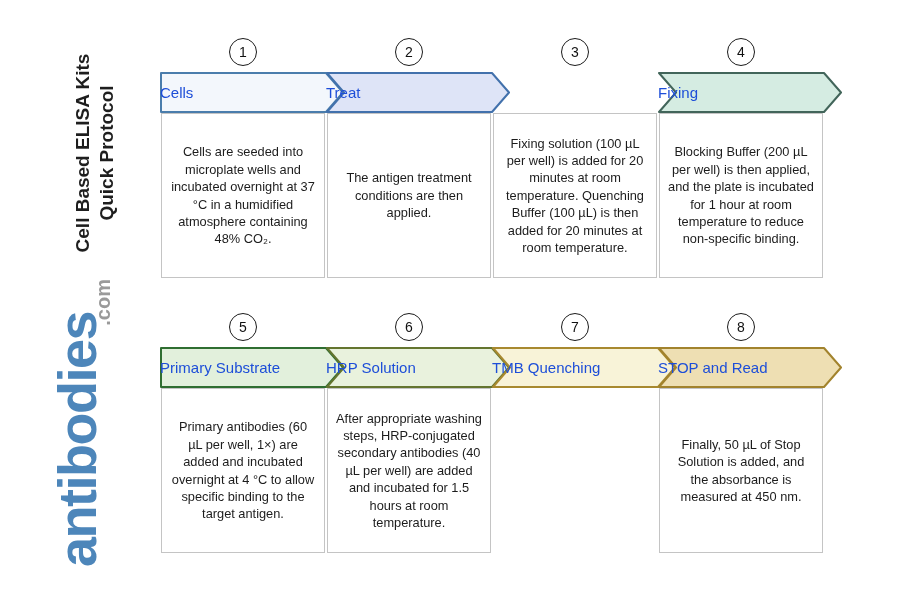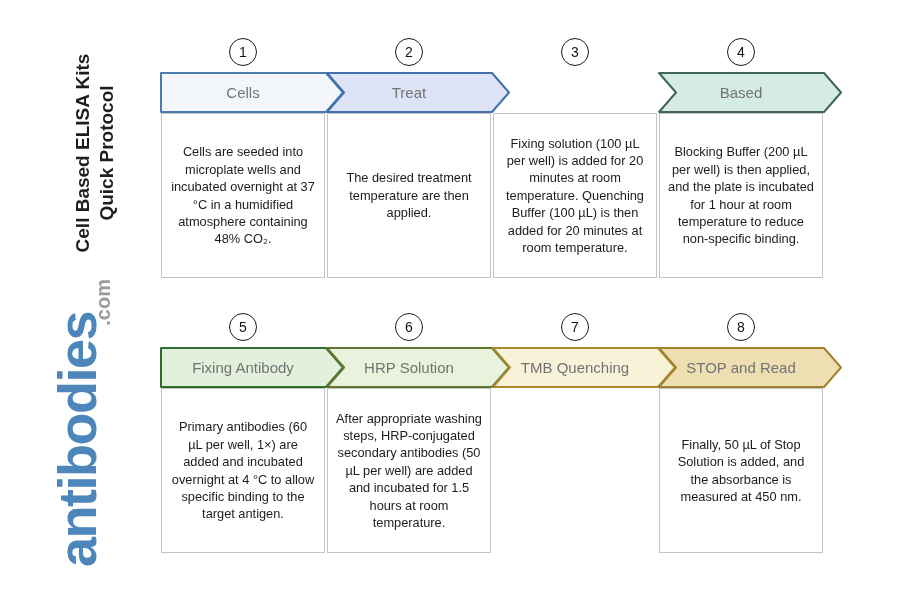--- a/index.html
+++ b/index.html
@@ -67,23 +67,23 @@
     position:absolute;
     left:0; top:34px;
     width:185px; height:41px;
   }
   .arrow svg { position:absolute; left:0; top:0; overflow:visible; }
   .arrow-label {
     position:absolute;
     left:0; top:0;
     width:166px; height:53px;
     line-height:41px;
-    text-align:center;
+    text-align:left;
     font-size:15px;
-    color:#737373;
+    color:#1d4ed8;
   }
   .box {
     position:absolute;
     left:1px; top:75px;
     width:164px; height:165px;
     background:#ffffff;
     border:1.5px solid #c4c4c4;
     display:flex; align-items:center; justify-content:center;
   }
   .box p {
@@ -126,75 +126,75 @@
   <div class="circle">
     <span>2</span>
   </div>
   <div class="arrow">
     <svg width="185" height="41" viewBox="0 0 185 41">
       <path d="M1,1 H166 L183,20.5 L166,40 H1 L18,20.5 Z" stroke-width="2" stroke-linejoin="round" fill="#dee4f7" stroke="#4271ac"></path>
     </svg>
     <div class="arrow-label">Treat</div>
   </div>
   <div class="box">
-    <p>The desired treatment temperature are then applied.</p>
+    <p>The antigen treatment conditions are then applied.</p>
   </div>
 </div>
 
 <div class="col" style="left:492px; top:38px;">
   <div class="circle">
     <span>3</span>
   </div>
   <div class="box">
     <p>Fixing solution (100 µL per well) is added for 20 minutes at room temperature. Quenching Buffer (100 µL) is then added for 20 minutes at room temperature.</p>
   </div>
 </div>
 
 <div class="col" style="left:658px; top:38px;">
   <div class="circle">
     <span>4</span>
   </div>
   <div class="arrow">
     <svg width="185" height="41" viewBox="0 0 185 41">
       <path d="M1,1 H166 L183,20.5 L166,40 H1 L18,20.5 Z" stroke-width="2" stroke-linejoin="round" fill="#d5ece2" stroke="#42655a"></path>
     </svg>
-    <div class="arrow-label">Based</div>
+    <div class="arrow-label">Fixing</div>
   </div>
   <div class="box">
     <p>Blocking Buffer (200 µL per well) is then applied, and the plate is incubated for 1 hour at room temperature to reduce non-specific binding.</p>
   </div>
 </div>
 
 <div class="col" style="left:160px; top:313px;">
   <div class="circle">
     <span>5</span>
   </div>
   <div class="arrow">
     <svg width="185" height="41" viewBox="0 0 185 41">
       <path d="M1,1 H166 L183,20.5 L166,40 H1 Z" stroke-width="2" stroke-linejoin="round" fill="#e2f0dc" stroke="#2f6e31"></path>
     </svg>
-    <div class="arrow-label">Fixing Antibody</div>
+    <div class="arrow-label">Primary Substrate</div>
   </div>
   <div class="box">
     <p>Primary antibodies (60 µL per well, 1×) are added and incubated overnight at 4 °C to allow specific binding to the target antigen.</p>
   </div>
 </div>
 
 <div class="col" style="left:326px; top:313px;">
   <div class="circle">
     <span>6</span>
   </div>
   <div class="arrow">
     <svg width="185" height="41" viewBox="0 0 185 41">
       <path d="M1,1 H166 L183,20.5 L166,40 H1 L18,20.5 Z" stroke-width="2" stroke-linejoin="round" fill="#e9f2dd" stroke="#64752f"></path>
     </svg>
     <div class="arrow-label">HRP Solution</div>
   </div>
   <div class="box">
-    <p>After appropriate washing steps, HRP-conjugated secondary antibodies (50 µL per well) are added and incubated for 1.5 hours at room temperature.</p>
+    <p>After appropriate washing steps, HRP-conjugated secondary antibodies (40 µL per well) are added and incubated for 1.5 hours at room temperature.</p>
   </div>
 </div>
 
 <div class="col" style="left:492px; top:313px;">
   <div class="circle">
     <span>7</span>
   </div>
   <div class="arrow">
     <svg width="185" height="41" viewBox="0 0 185 41">
       <path d="M1,1 H166 L183,20.5 L166,40 H1 L18,20.5 Z" stroke-width="2" stroke-linejoin="round" fill="#f8f3d8" stroke="#a8892f"></path>

